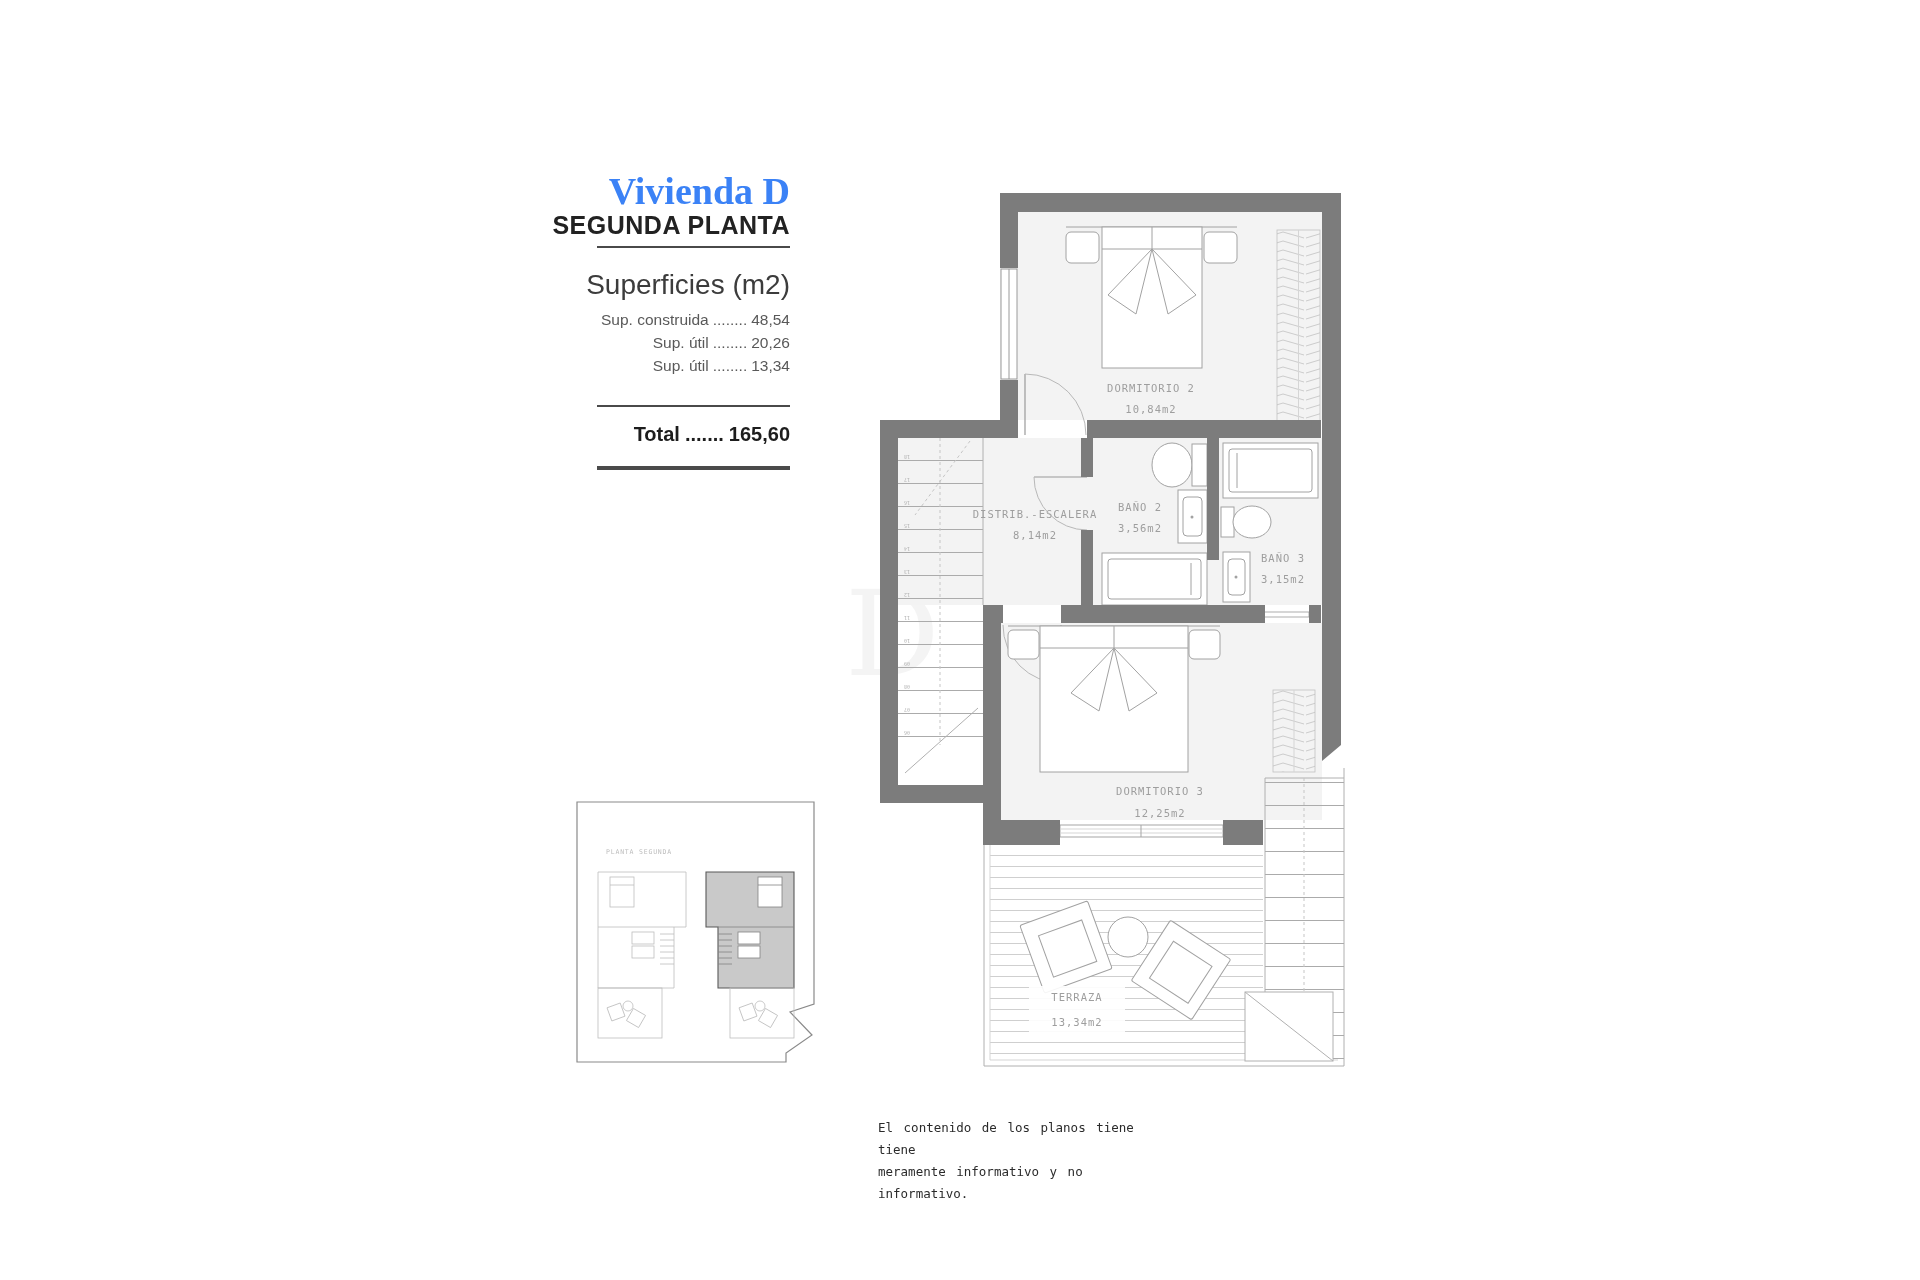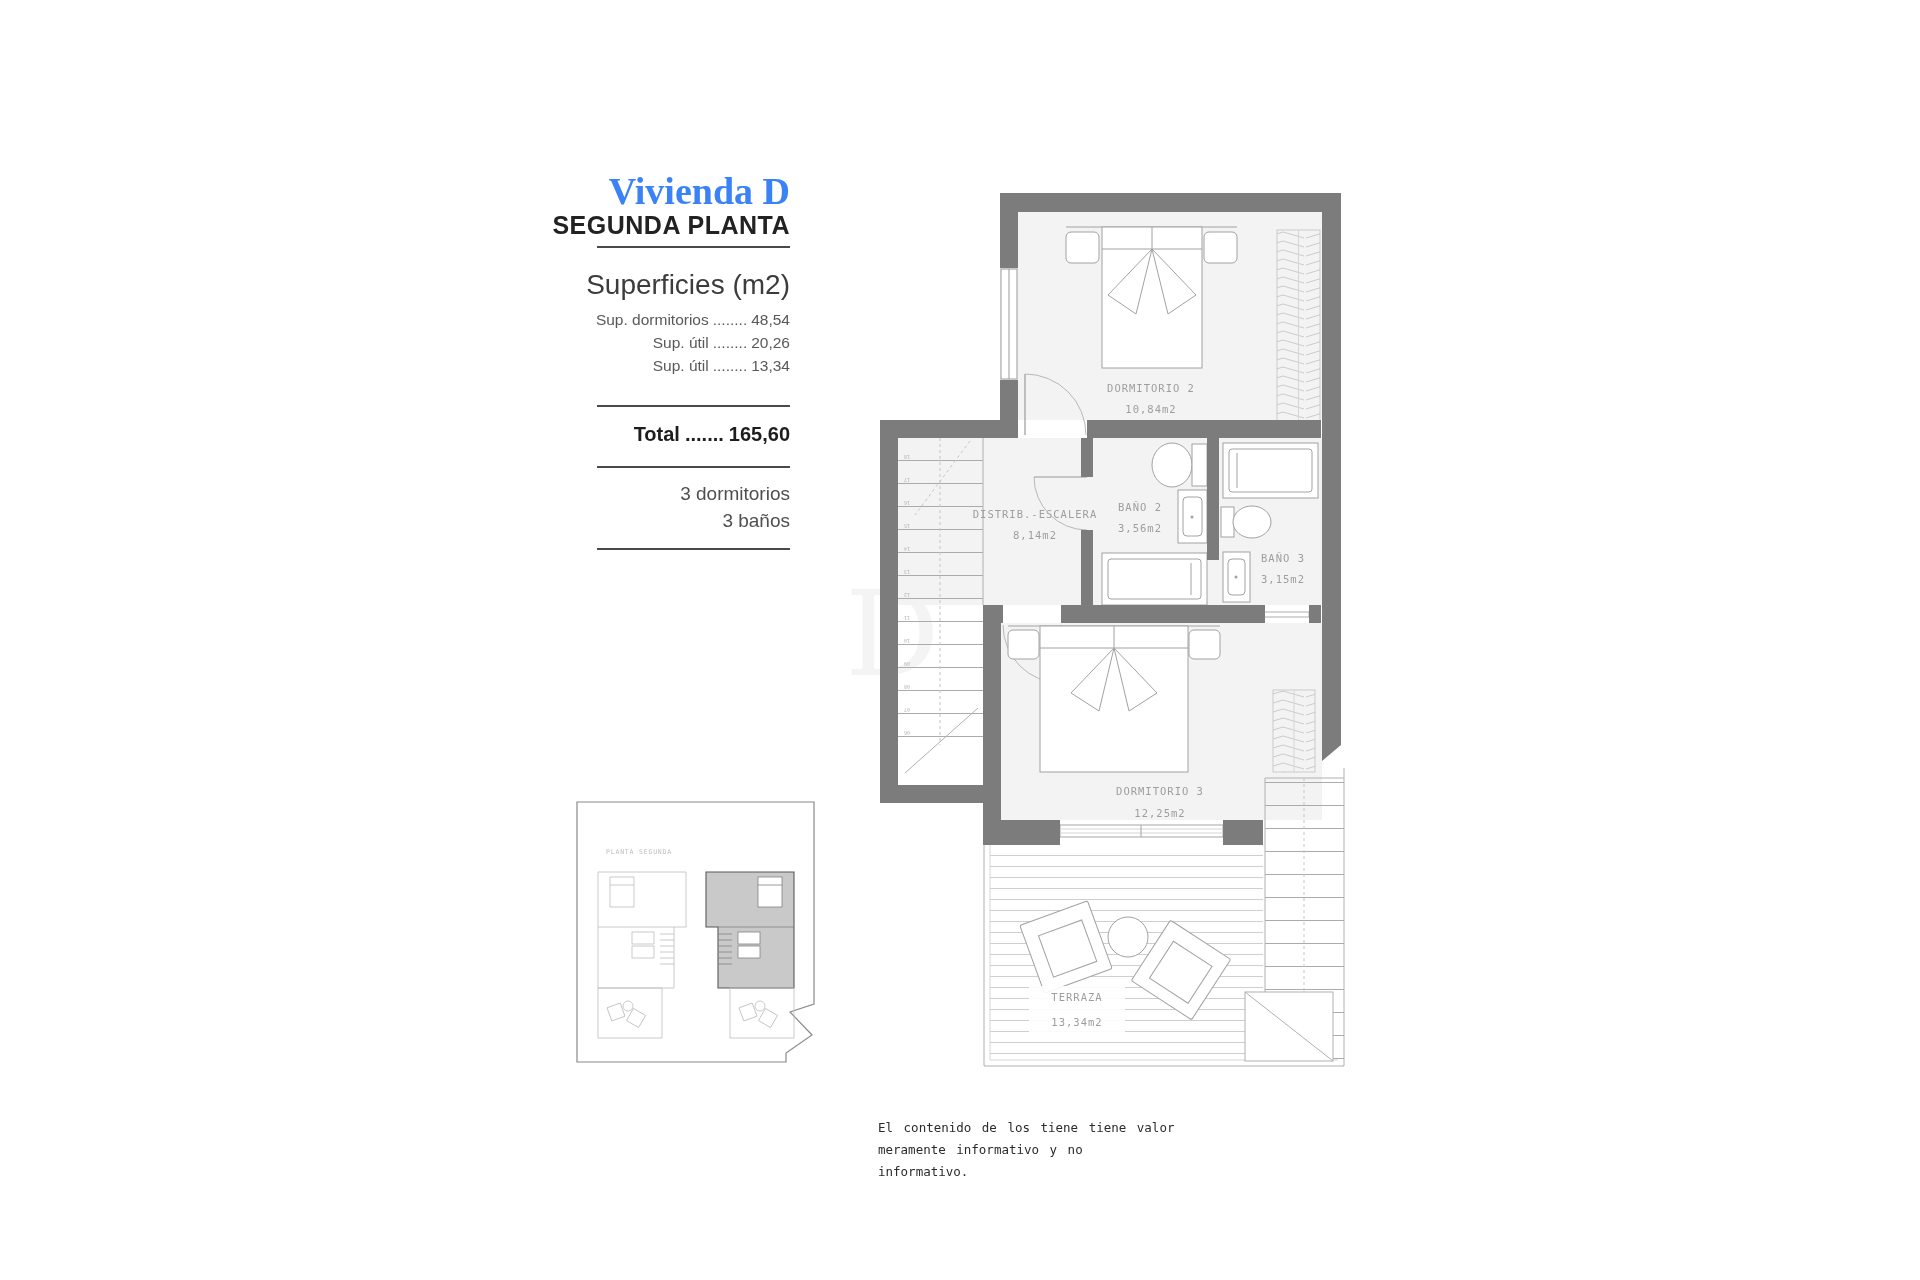--- a/index.html
+++ b/index.html
@@ -48,31 +48,27 @@
 <body>
 
 <div class="watermark">D A</div>
 
 <div class="title-block">
   <div class="tb-title">Vivienda D</div>
   <div class="tb-sub">SEGUNDA PLANTA</div>
   <div class="tb-rule r1"></div>
   <div class="tb-heading">Superficies (m2)</div>
   <div class="tb-lines">
-    <div class="sup-line"><span>Sup. dormitorios</span><span>........</span><span>48,54</span></div>
+    <div class="sup-line"><span>Sup. construida</span><span>........</span><span>48,54</span></div>
     <div class="sup-line"><span>Sup. útil</span><span>........</span><span>20,26</span></div>
     <div class="sup-line"><span>Sup. útil</span><span>........</span><span>13,34</span></div>
   </div>
   <div class="tb-rule r2"></div>
   <div class="tb-total"><span>Total</span><span>.......</span><span>165,60</span></div>
   <div class="tb-rule"></div>
-  <div class="tb-feats">
-    <div>3 dormitorios</div>
-    <div>3 baños</div>
-  </div>
   <div class="tb-rule"></div>
 </div>
 
 <svg style="left:875px;top:185px;" width="560" height="900" viewBox="0 0 560 900">
   <defs>
     <pattern id="deck" width="8" height="11" patternUnits="userSpaceOnUse">
       <path d="M0,10.5 H8" stroke="#cfcfcf" stroke-width="1"></path>
     </pattern>
     <pattern id="tread" width="85" height="23" patternUnits="userSpaceOnUse">
       <path d="M0,22.5 H85" stroke="#ababab" stroke-width="1"></path>
@@ -315,15 +311,15 @@
         </g>
       <g transform="translate(192,218) rotate(30)">
           <rect x="-7" y="-7" width="14" height="14"></rect>
         </g>
       <circle cx="184" cy="206" r="5"></circle>
     </g>
   </g>
 </svg>
 
 <div class="disclaimer">
-  <div>El contenido de los tiene tiene valor</div>
+  <div>El contenido de los planos tiene tiene</div>
   <div>meramente informativo y no informativo.</div>
 </div>
 
 </body></html>

